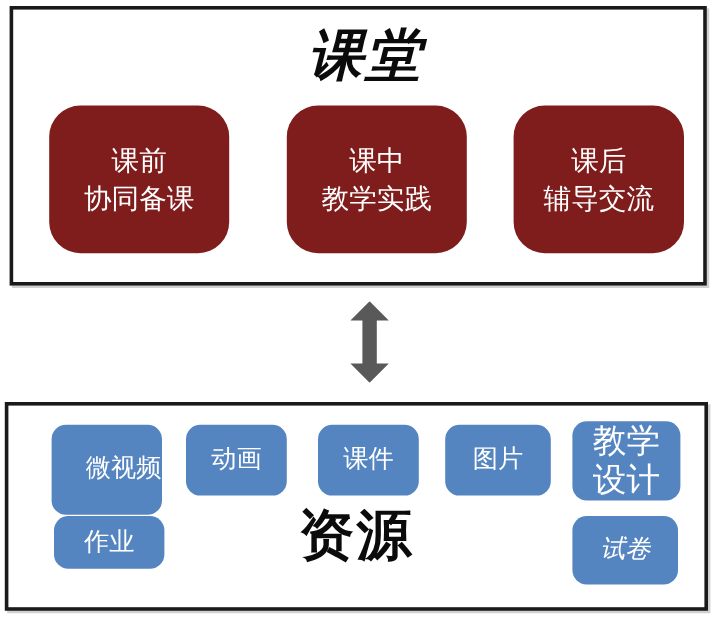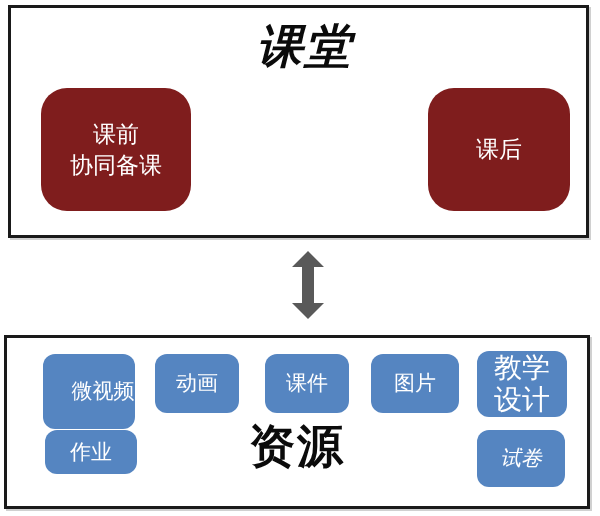--- a/index.html
+++ b/index.html
@@ -100,23 +100,28 @@
 <div class="canvas">
 
   <div class="panel panel-top">
     <div class="big-title title-classroom">课堂</div>
 
     <div class="stage-node stage-1">
       <span>课前</span>
       <span>协同备课</span>
     </div>
 
+    <div class="stage-node stage-2">
+      <span>课中</span>
+      <span>教学实践</span>
+    </div>
 
     <div class="stage-node stage-3">
       <span>课后</span>
+      <span>辅导交流</span>
     </div>
   </div>
 
   <div class="connector">
     <svg width="34" height="68" viewBox="0 0 34 68" xmlns="http://www.w3.org/2000/svg">
       <path d="M17 0 L33 16 L23 16 L23 52 L33 52 L17 68 L1 52 L11 52 L11 16 L1 16 Z" fill="#595959"></path>
     </svg>
   </div>
 
   <div class="panel panel-bottom">

